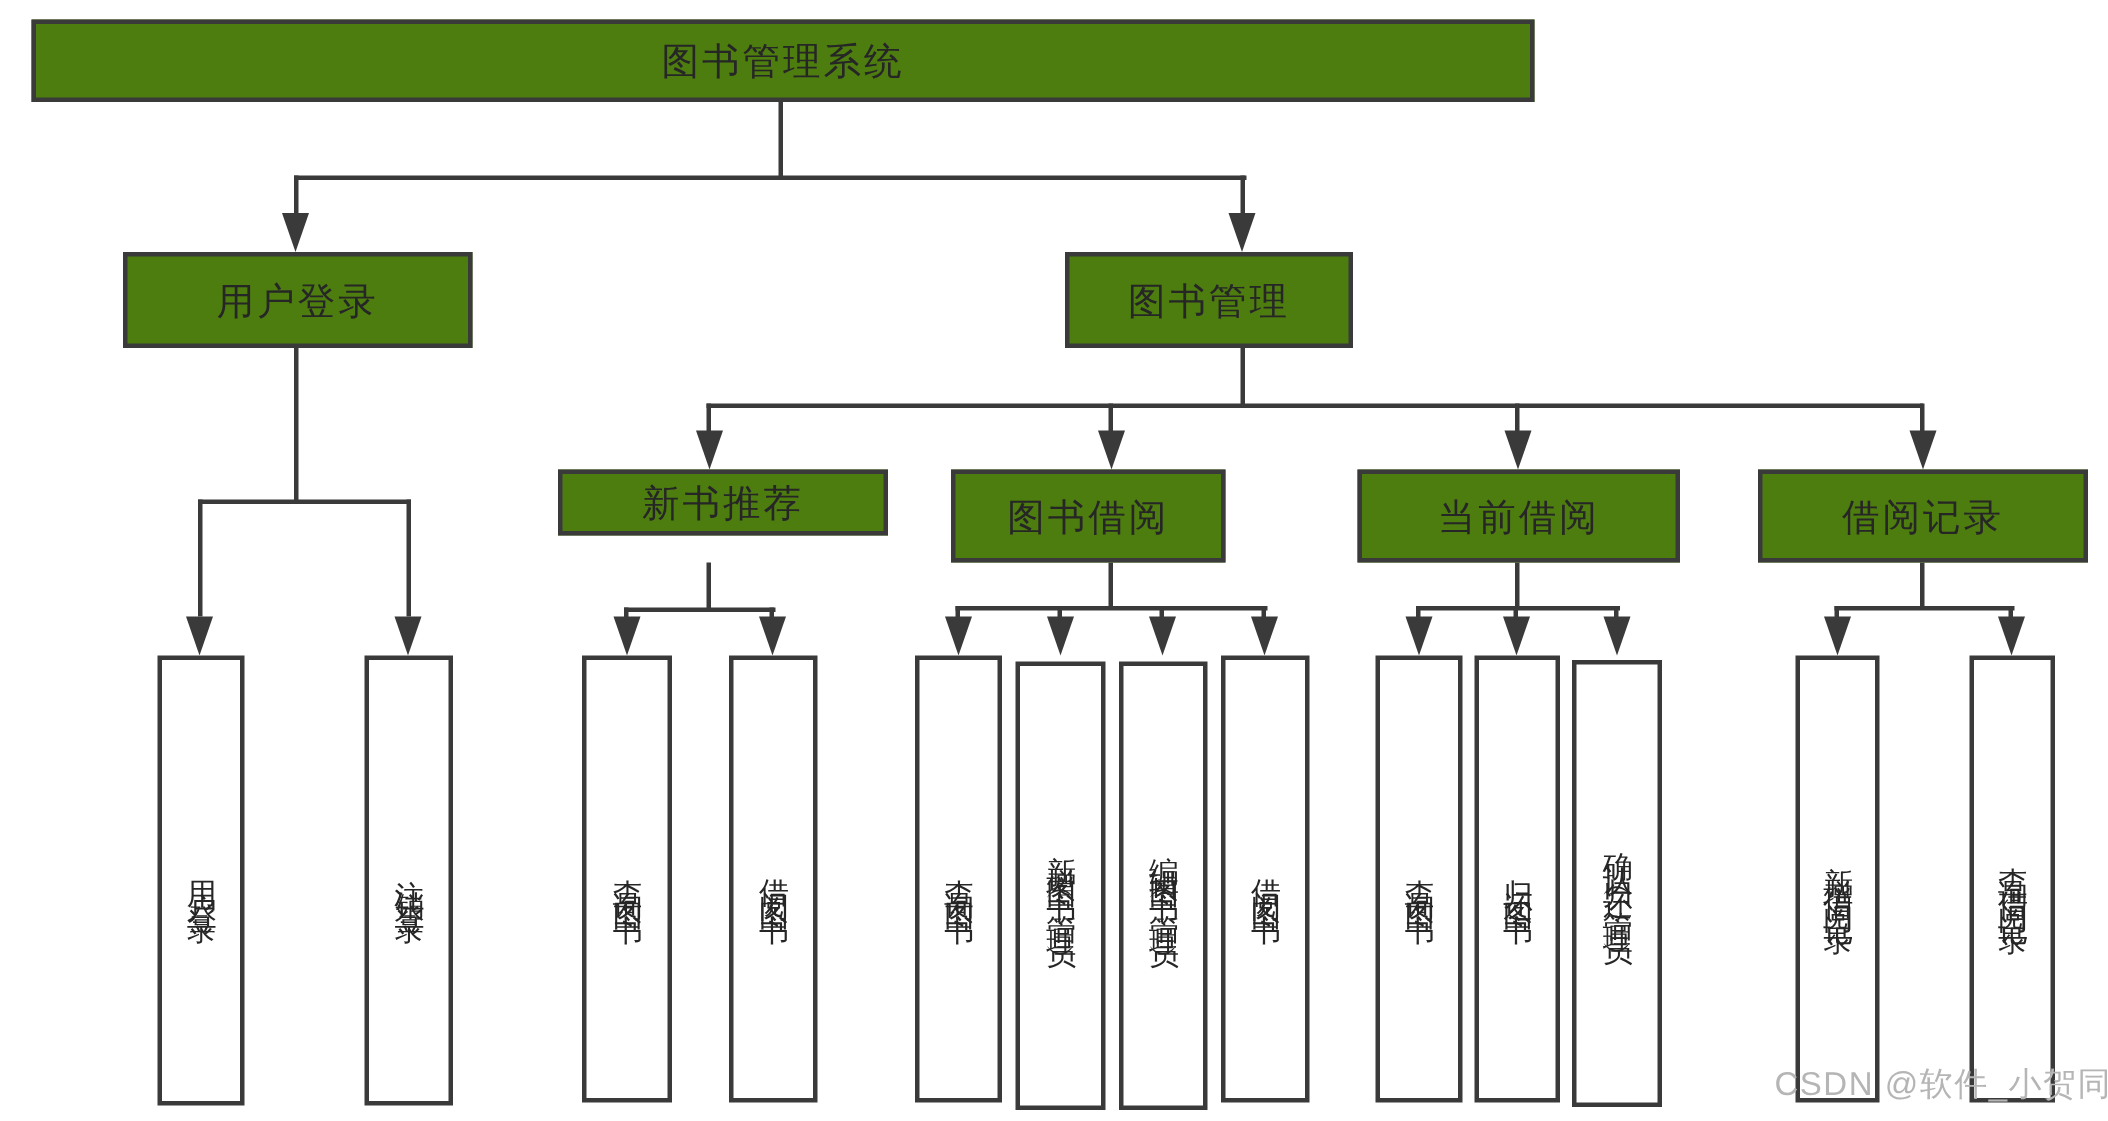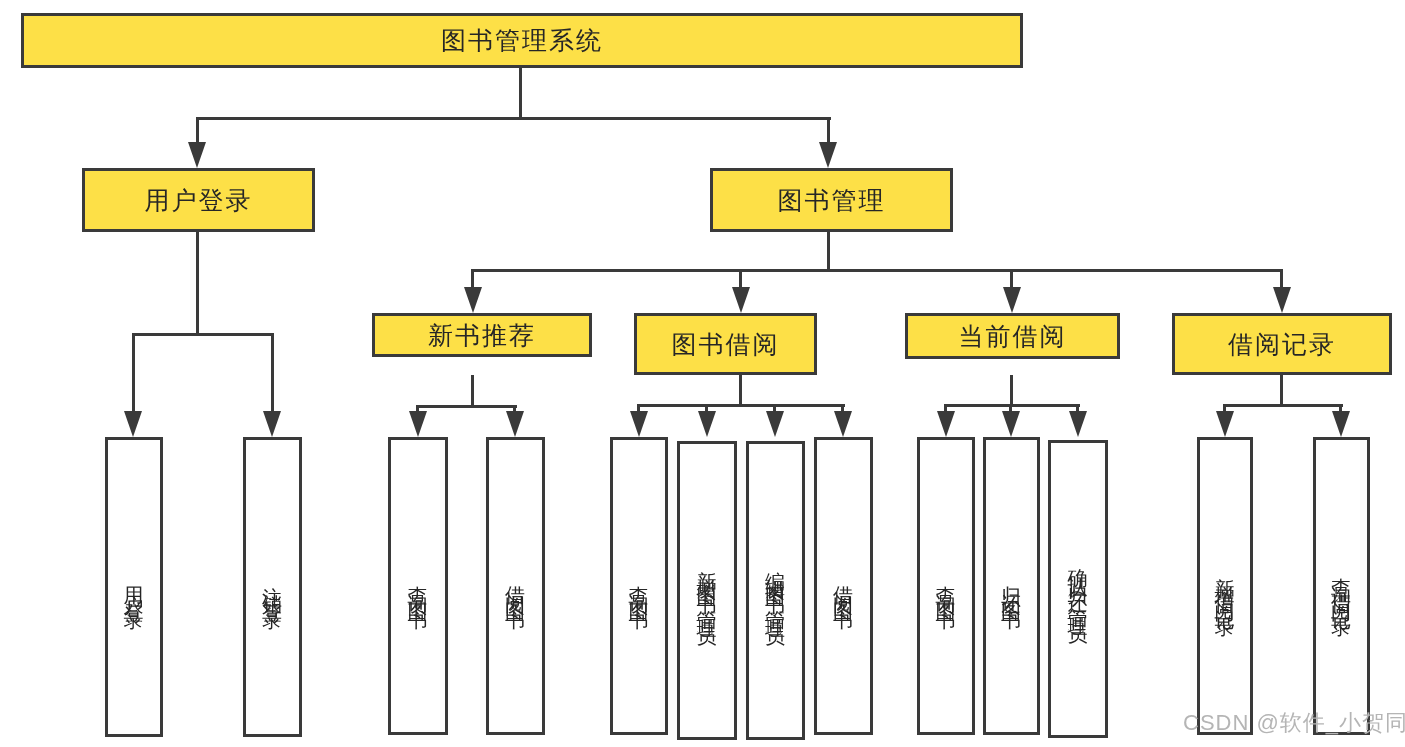--- a/index.html
+++ b/index.html
@@ -2,21 +2,21 @@
 <html style="--line: #3a3a3a; --text: #262626; --bg: #ffffff; --watermark: #b5b5b5;"><head>
 <meta charset="utf-8">
 <style>
   html,body{margin:0;padding:0;background:#fff;}
   .canvas{position:relative;width:1405px;height:747px;background:var(--bg,#ffffff);
           font-family:"Liberation Sans","DejaVu Sans",sans-serif;overflow:hidden;}
   .l{position:absolute;background:var(--line,#3a3a3a);}
   .a{position:absolute;width:0;height:0;border-left:9px solid transparent;
      border-right:9px solid transparent;border-top:26px solid var(--line,#3a3a3a);}
   .box{position:absolute;box-sizing:border-box;border:3px solid var(--line,#3a3a3a);
-       background:#fde047;display:flex;align-items:center;justify-content:center;
+       background:#4d7c0f;display:flex;align-items:center;justify-content:center;
        font-size:25px;color:var(--text,#262626);letter-spacing:2px;white-space:nowrap;}
   .vbox{position:absolute;box-sizing:border-box;border:3px solid var(--line,#3a3a3a);
         background:#fff;display:flex;align-items:center;justify-content:center;}
   .vbox span{writing-mode:vertical-rl;text-orientation:mixed;font-size:20px;
              letter-spacing:8px;color:var(--text,#262626);line-height:1;}
   .watermark{position:absolute;left:1183px;top:708px;font-size:22px;
              color:var(--watermark,#b5b5b5);letter-spacing:1px;z-index:5;white-space:nowrap;}
 </style>
 </head>
 <body>
@@ -81,30 +81,30 @@
   <i class="a" style="left:1216px;top:411px"></i>
   <i class="l" style="left:1339px;top:404px;width:3px;height:9px"></i>
   <i class="a" style="left:1332px;top:411px"></i>
 
   <div class="box" style="left:21px;top:13px;width:1002px;height:55px">
     <span>图书管理系统</span>
   </div>
   <div class="box" style="left:82px;top:168px;width:233px;height:64px">
     <span>用户登录</span>
   </div>
-  <div class="box" style="left:710px;top:168px;width:243px;height:64px">
+  <div class="box" style="left:710px;top:168px;width:192px;height:64px">
     <span>图书管理</span>
   </div>
   <div class="box" style="left:372px;top:313px;width:220px;height:44px">
     <span>新书推荐</span>
   </div>
   <div class="box" style="left:634px;top:313px;width:183px;height:62px">
     <span>图书借阅</span>
   </div>
-  <div class="box" style="left:905px;top:313px;width:215px;height:46px">
+  <div class="box" style="left:905px;top:313px;width:215px;height:62px">
     <span>当前借阅</span>
   </div>
   <div class="box" style="left:1172px;top:313px;width:220px;height:62px">
     <span>借阅记录</span>
   </div>
 
   <div class="vbox" style="left:105px;top:437px;width:58px;height:300px">
     <span>用户登录</span>
   </div>
   <div class="vbox" style="left:243px;top:437px;width:59px;height:300px">

